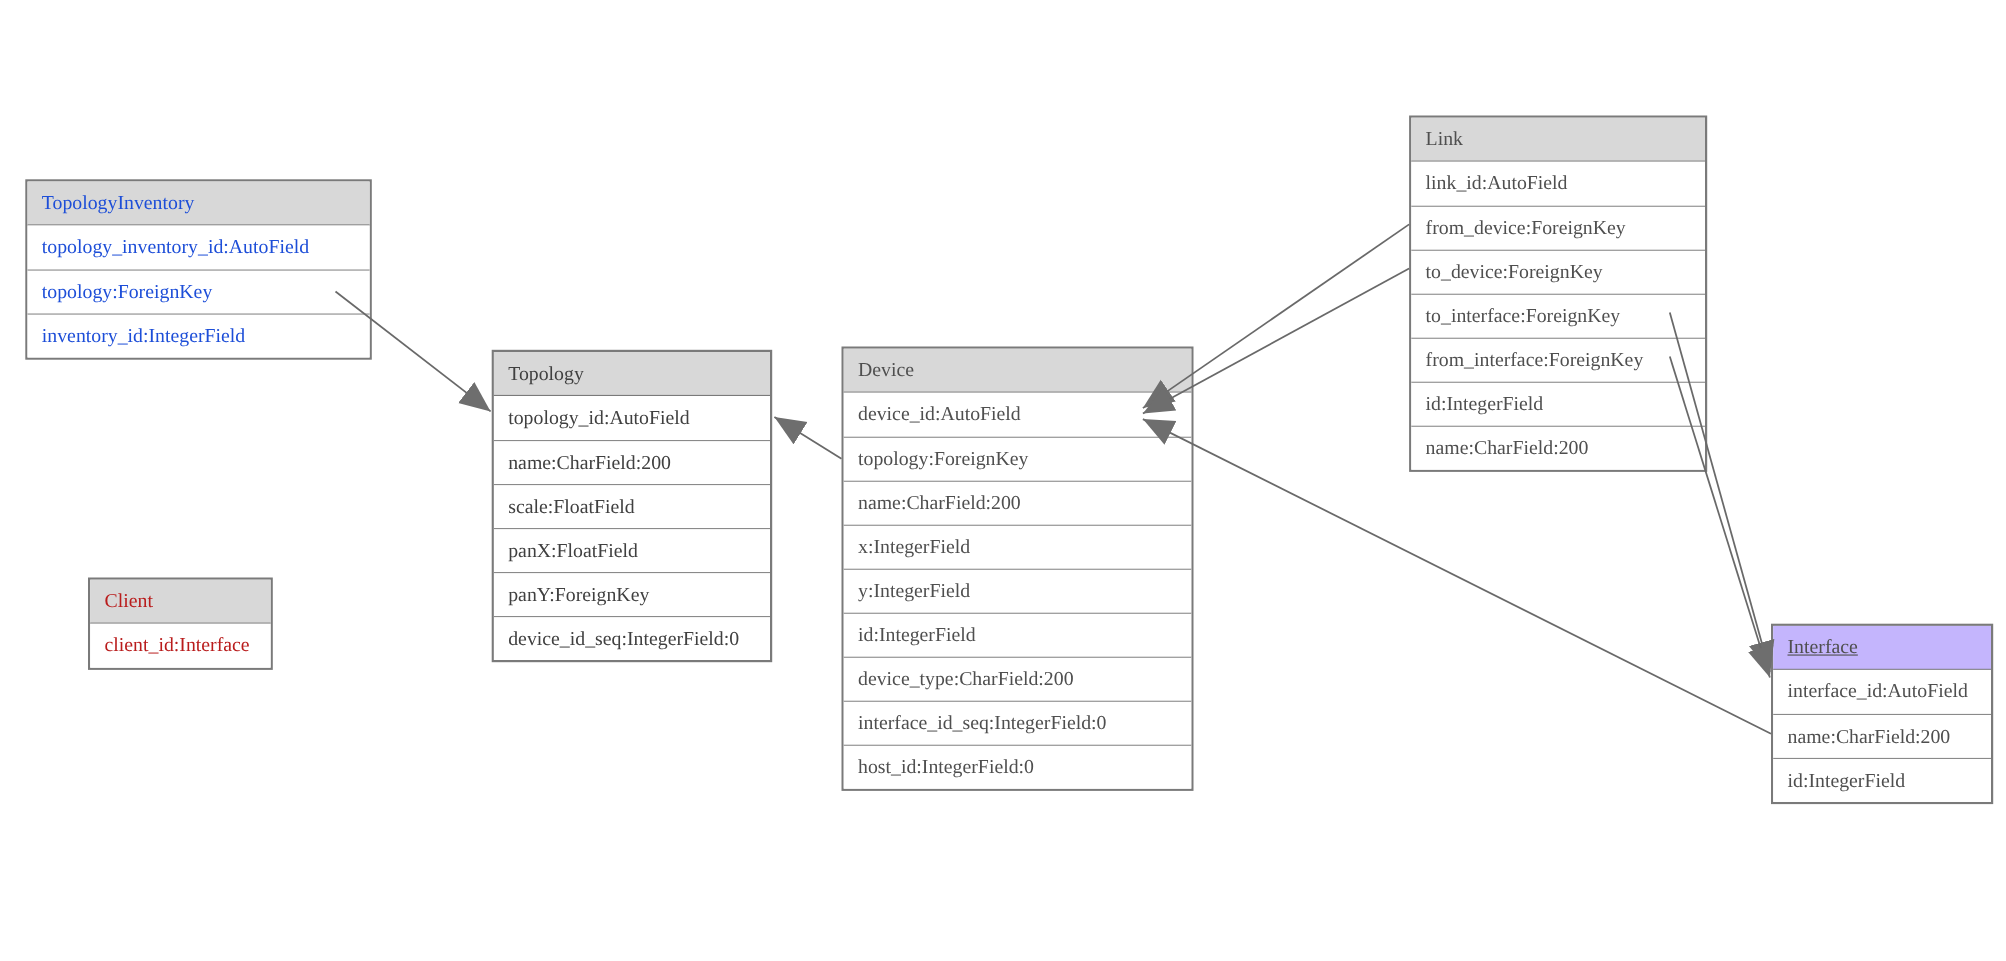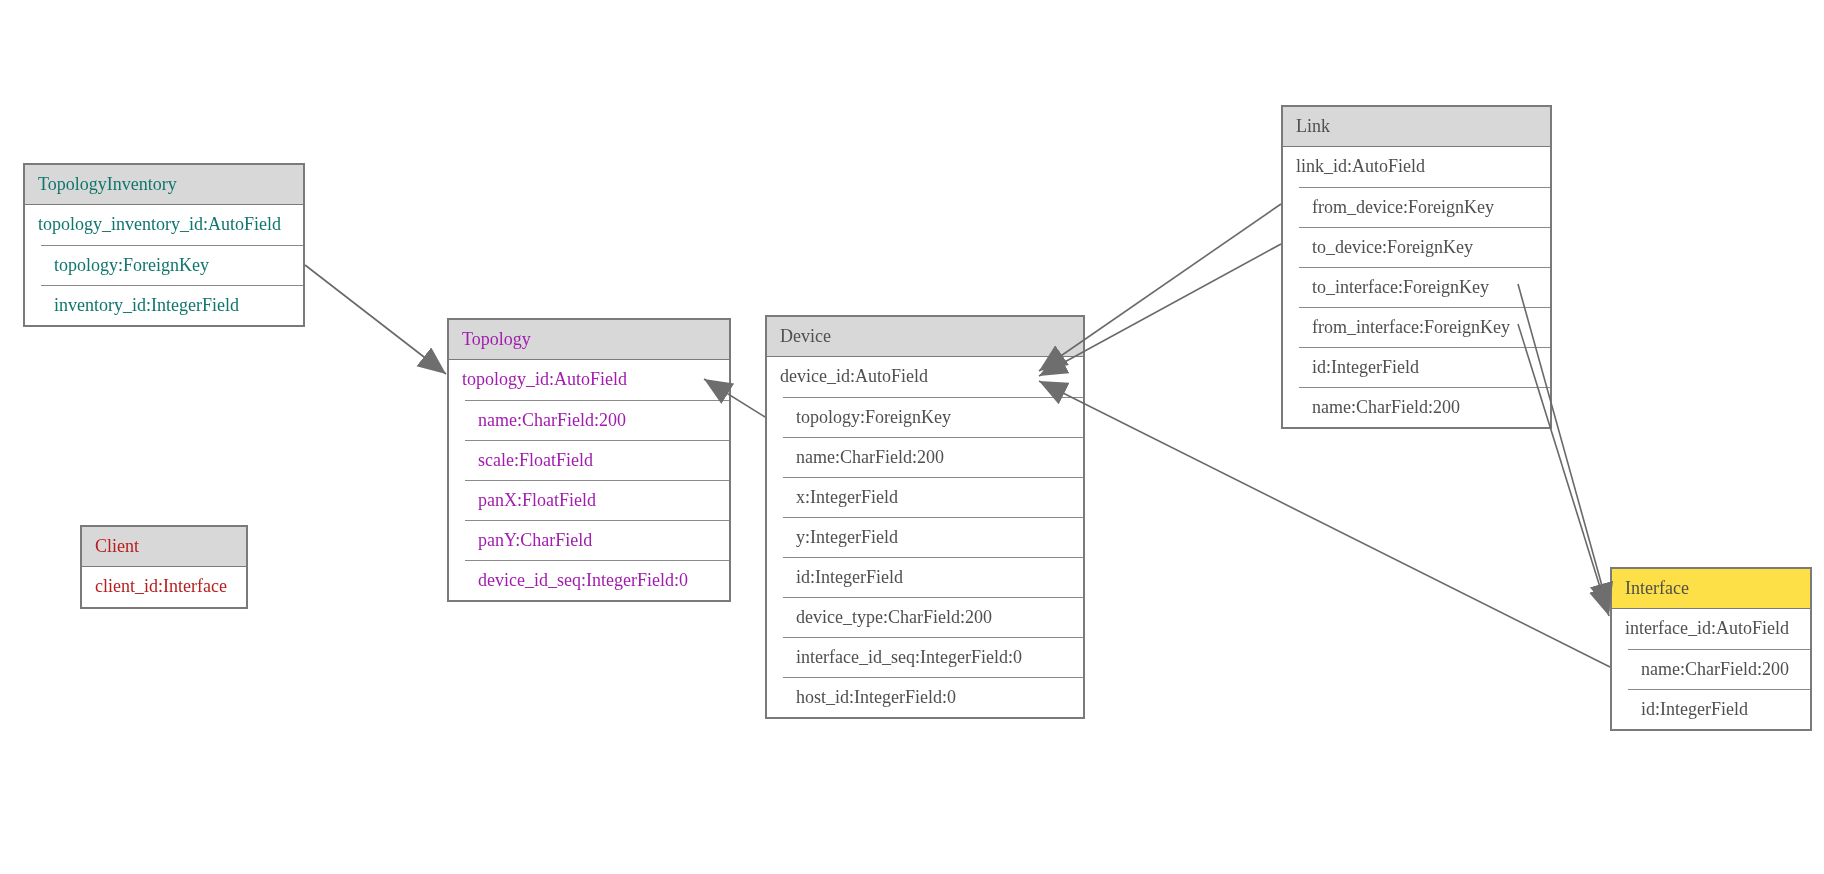--- a/index.html
+++ b/index.html
@@ -37,47 +37,46 @@
     box-sizing: border-box;
     height: 40px;
     line-height: 39px;
     padding: 0 13px;
     background: #ffffff;
     white-space: nowrap;
     overflow: hidden;
   }
   .entity-row + .entity-row {
     border-top: 1px solid #8a8a8a;
-    margin-left: 16px;
   }
   #relations-layer {
     position: absolute;
     left: 0;
     top: 0;
     pointer-events: none;
   }
 </style>
 </head>
 <body>
 
 <div id="canvas">
   <div>
-      <div class="entity" style="left: 23px; top: 163px; width: 282px; border-color: rgb(122, 122, 122); color: #0f766e;">
+      <div class="entity" style="left: 23px; top: 163px; width: 315px; border-color: rgb(122, 122, 122); color: #1d4ed8;">
         <div class="entity-header" style="background: rgb(216, 216, 216);">TopologyInventory</div>
         <div class="entity-row">topology_inventory_id:AutoField</div>
         <div class="entity-row">topology:ForeignKey</div>
         <div class="entity-row">inventory_id:IntegerField</div>
       </div>
-      <div class="entity" style="left: 447px; top: 318px; width: 284px; border-color: rgb(122, 122, 122); color: #a21caf;">
+      <div class="entity" style="left: 447px; top: 318px; width: 255px; border-color: rgb(122, 122, 122); color: #404040;">
         <div class="entity-header" style="background: rgb(216, 216, 216);">Topology</div>
         <div class="entity-row">topology_id:AutoField</div>
         <div class="entity-row">name:CharField:200</div>
         <div class="entity-row">scale:FloatField</div>
         <div class="entity-row">panX:FloatField</div>
-        <div class="entity-row">panY:CharField</div>
+        <div class="entity-row">panY:ForeignKey</div>
         <div class="entity-row">device_id_seq:IntegerField:0</div>
       </div>
       <div class="entity" style="left: 80px; top: 525px; width: 168px; border-color: rgb(122, 122, 122); color: #b91c1c;">
         <div class="entity-header" style="background: rgb(216, 216, 216);">Client</div>
         <div class="entity-row">client_id:Interface</div>
       </div>
       <div class="entity" style="left: 765px; top: 315px; width: 320px; border-color: rgb(122, 122, 122); color: rgb(79, 79, 79);">
         <div class="entity-header" style="background: rgb(216, 216, 216);">Device</div>
         <div class="entity-row">device_id:AutoField</div>
         <div class="entity-row">topology:ForeignKey</div>
@@ -93,21 +92,21 @@
         <div class="entity-header" style="background: rgb(216, 216, 216);">Link</div>
         <div class="entity-row">link_id:AutoField</div>
         <div class="entity-row">from_device:ForeignKey</div>
         <div class="entity-row">to_device:ForeignKey</div>
         <div class="entity-row">to_interface:ForeignKey</div>
         <div class="entity-row">from_interface:ForeignKey</div>
         <div class="entity-row">id:IntegerField</div>
         <div class="entity-row">name:CharField:200</div>
       </div>
       <div class="entity" style="left: 1610px; top: 567px; width: 202px; border-color: rgb(122, 122, 122); color: rgb(79, 79, 79);">
-        <div class="entity-header" style="background: #fde047;">Interface</div>
+        <div class="entity-header" style="background: #c4b5fd; text-decoration: underline;">Interface</div>
         <div class="entity-row">interface_id:AutoField</div>
         <div class="entity-row">name:CharField:200</div>
         <div class="entity-row">id:IntegerField</div>
       </div>
     </div>
   <svg id="relations-layer" width="1824" height="874" viewBox="0 0 1824 874" xmlns="http://www.w3.org/2000/svg">
     <defs>
       <marker id="arrowhead" markerUnits="userSpaceOnUse" markerWidth="30" markerHeight="26" refX="28" refY="12" orient="auto">
         <path d="M0,0 L28,12 L0,24 Z" fill="#6e6e6e"></path>
       </marker>

